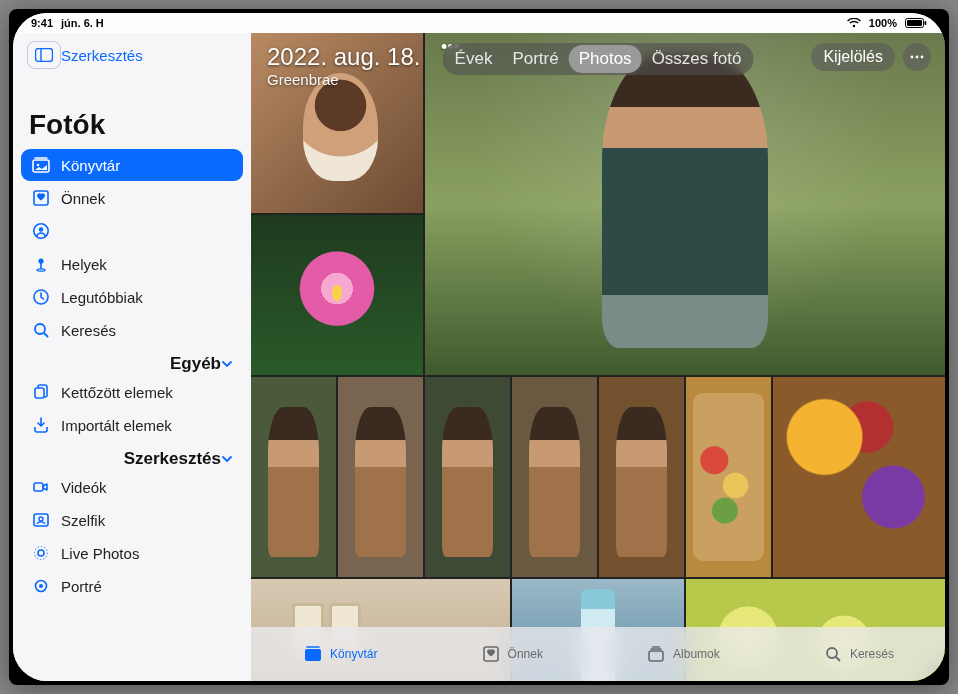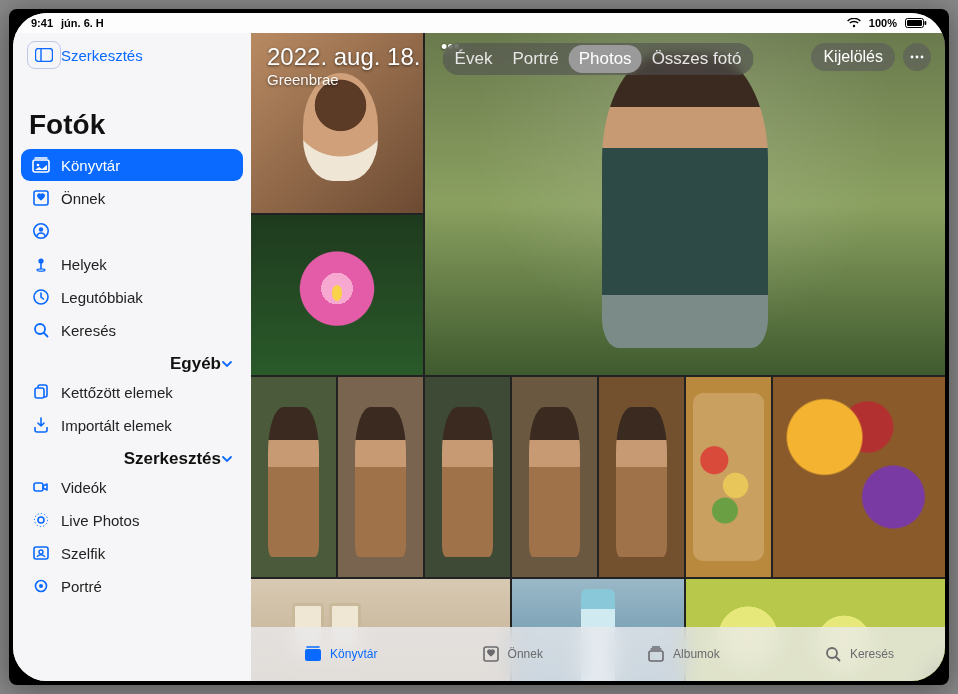--- a/index.html
+++ b/index.html
@@ -225,35 +225,35 @@
                 <svg width="18" height="18" viewBox="0 0 18 18">
                   <rect x="2" y="5" width="9" height="8" rx="2" fill="none" stroke="currentColor" stroke-width="1.6"></rect>
                   <path d="M11 8l4-2v6l-4-2z" fill="none" stroke="currentColor" stroke-width="1.6" stroke-linejoin="round"></path>
                 </svg>
               </span>
             <span>Videók</span>
           </div>
           <div class="nav-item">
             <span class="icon">
                 <svg width="18" height="18" viewBox="0 0 18 18">
-                  <circle cx="9" cy="9" r="3" fill="none" stroke="currentColor" stroke-width="1.6"></circle>
-                  <circle cx="9" cy="9" r="6.5" fill="none" stroke="currentColor" stroke-width="1" stroke-dasharray="1.3 2"></circle>
-                </svg>
-              </span>
-            <span>Live Photos</span>
-          </div>
-          <div class="nav-item">
-            <span class="icon">
-                <svg width="18" height="18" viewBox="0 0 18 18">
                   <rect x="2" y="3" width="14" height="12" rx="2" fill="none" stroke="currentColor" stroke-width="1.6"></rect>
                   <circle cx="9" cy="8" r="2" fill="none" stroke="currentColor" stroke-width="1.4"></circle>
                   <path d="M5 13c.8-1.5 2.3-2.2 4-2.2s3.2.7 4 2.2" fill="none" stroke="currentColor" stroke-width="1.4"></path>
                 </svg>
               </span>
             <span>Szelfik</span>
+          </div>
+          <div class="nav-item">
+            <span class="icon">
+                <svg width="18" height="18" viewBox="0 0 18 18">
+                  <circle cx="9" cy="9" r="3" fill="none" stroke="currentColor" stroke-width="1.6"></circle>
+                  <circle cx="9" cy="9" r="6.5" fill="none" stroke="currentColor" stroke-width="1" stroke-dasharray="1.3 2"></circle>
+                </svg>
+              </span>
+            <span>Live Photos</span>
           </div>
           <div class="nav-item">
             <span class="icon">
                 <svg width="18" height="18" viewBox="0 0 18 18">
                   <circle cx="9" cy="9" r="5.5" fill="none" stroke="currentColor" stroke-width="1.6"></circle>
                   <circle cx="9" cy="9" r="2" fill="currentColor"></circle>
                 </svg>
               </span>
             <span>Portré</span>
           </div>

